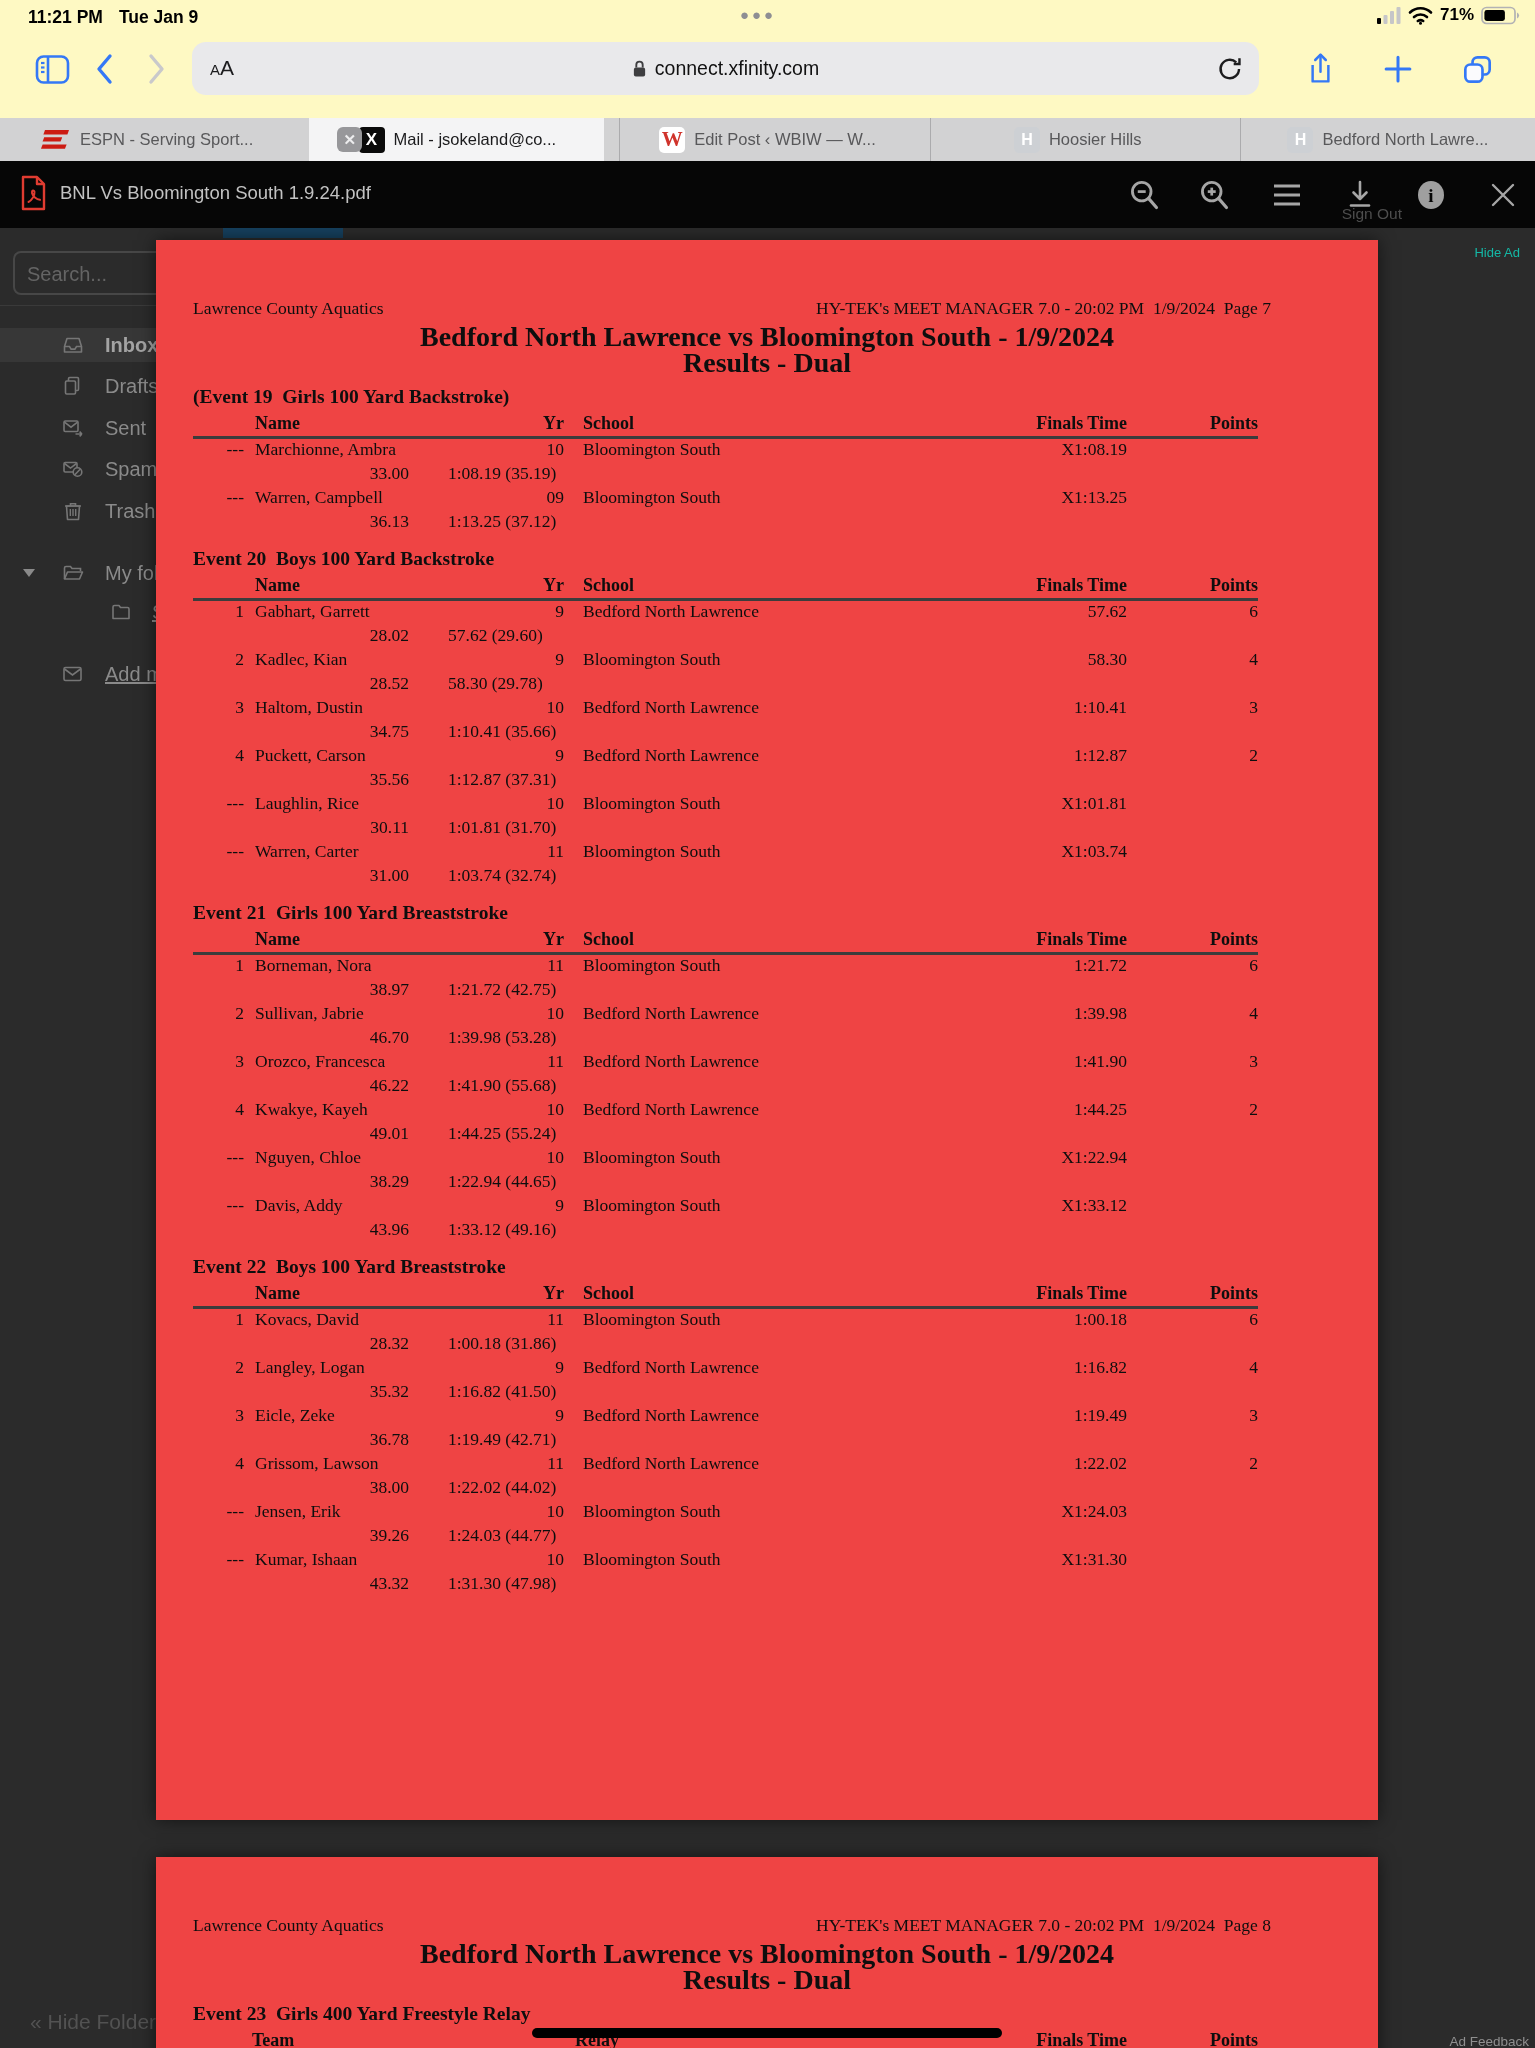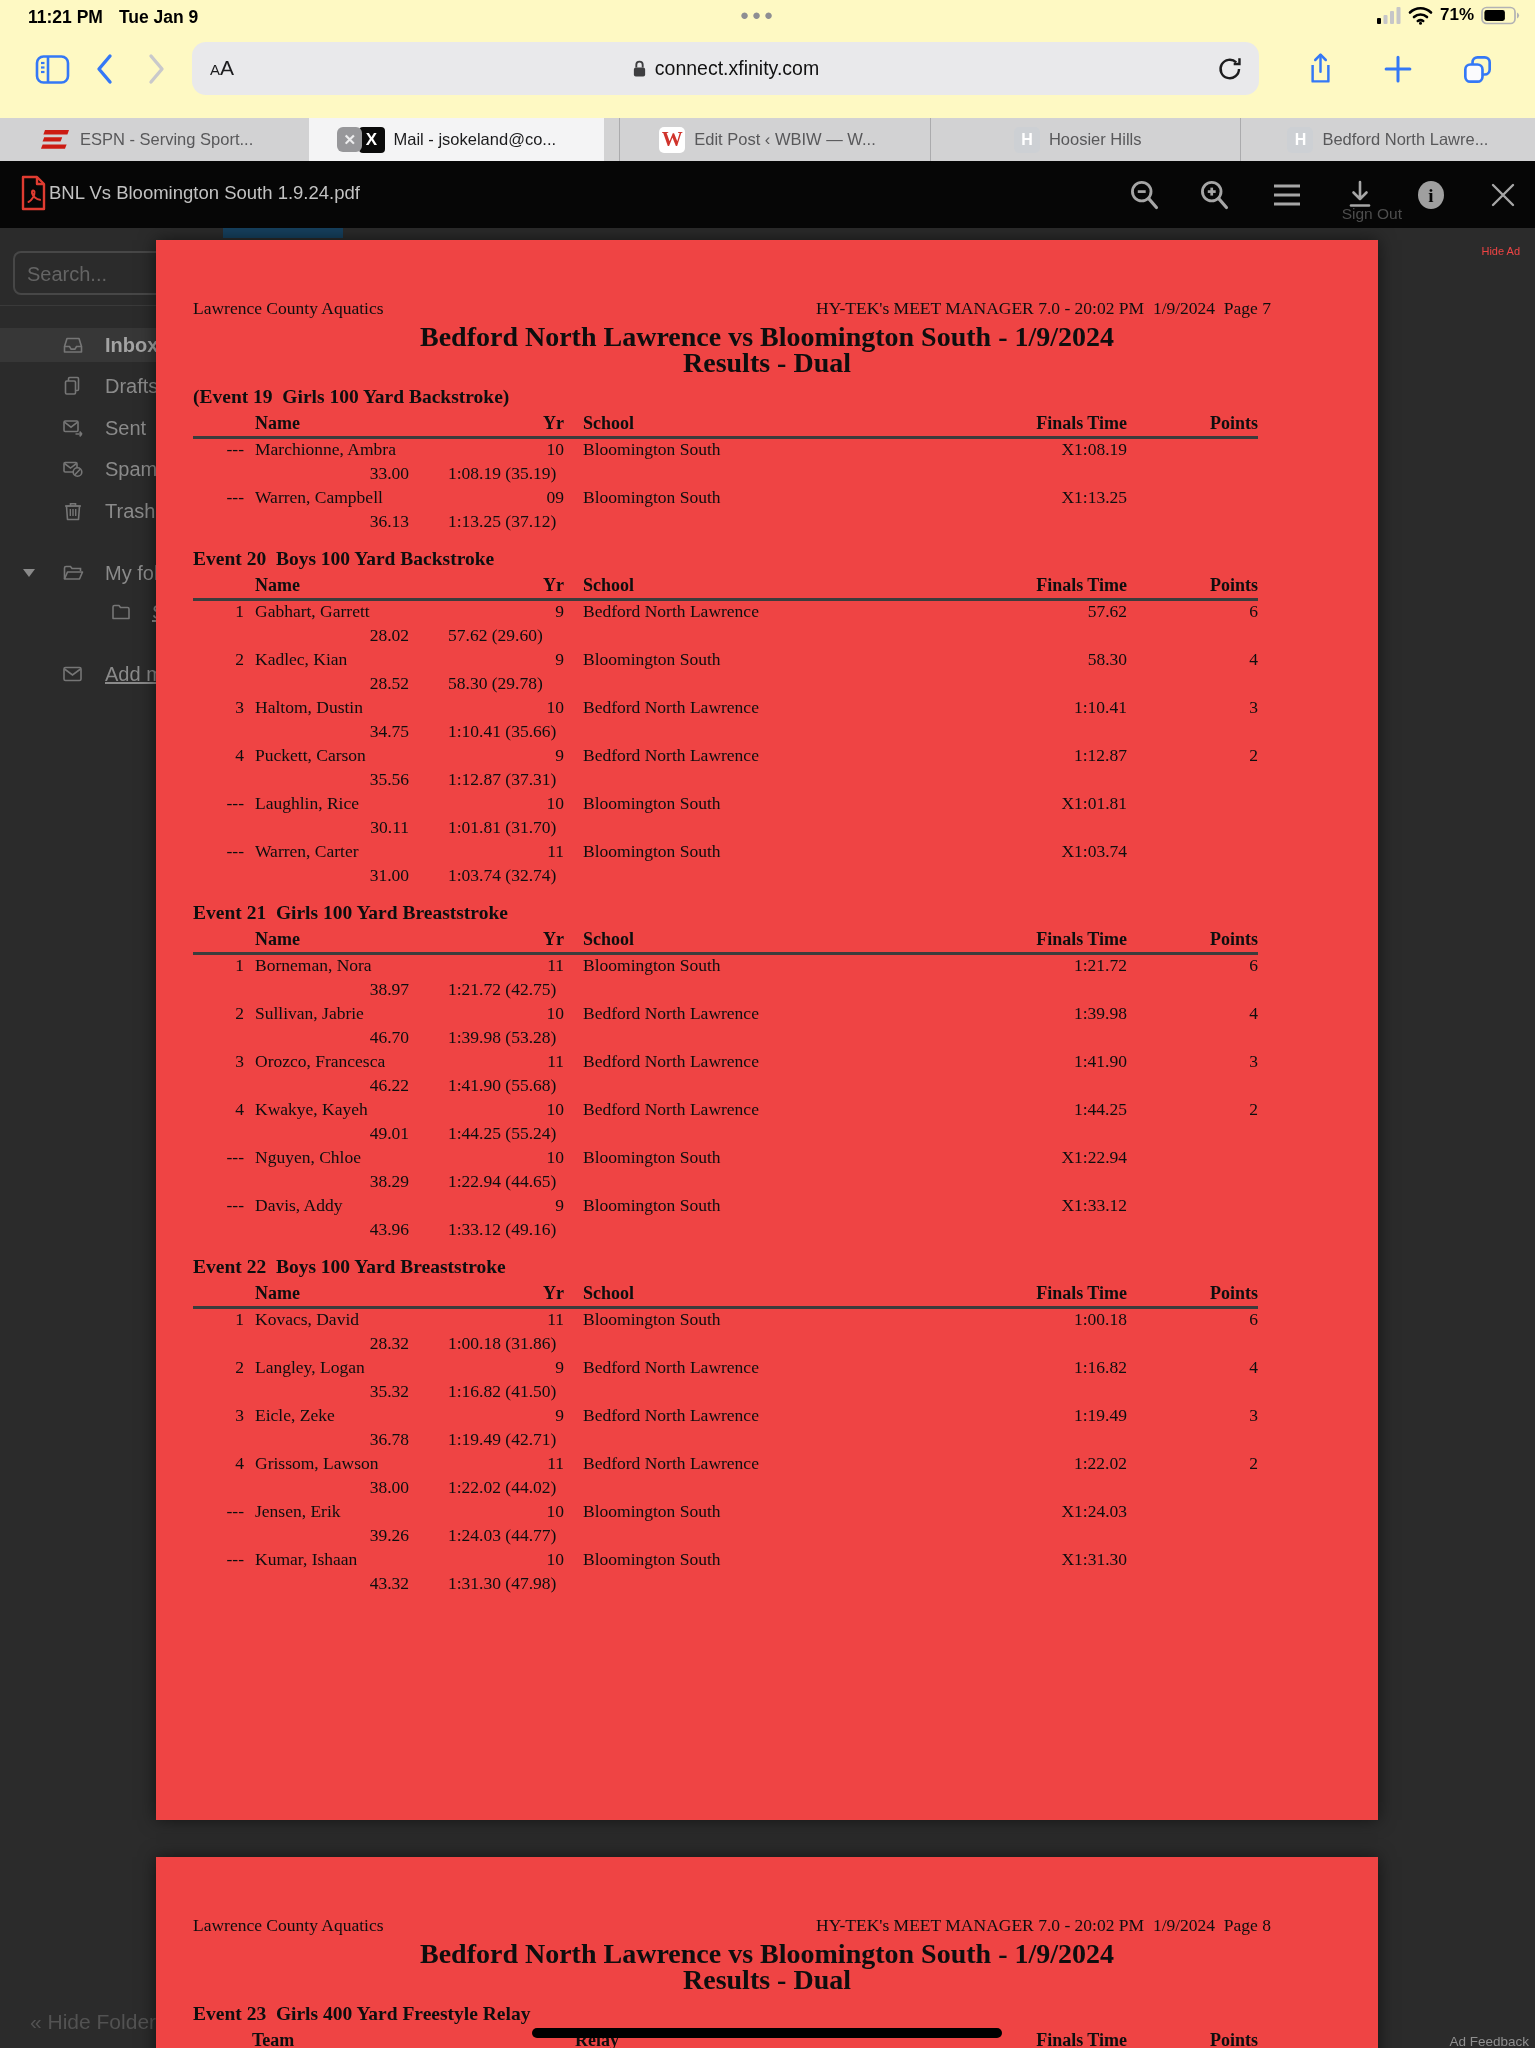--- a/index.html
+++ b/index.html
@@ -28,37 +28,37 @@
   .tab .tab-label{font-size:16.5px;color:#58585a;white-space:nowrap;}
   .tab.active .tab-label{color:#1b1b1d;}
   .tab-close{position:absolute;left:27px;top:9px;width:25px;height:25px;border-radius:6px;background:#97979a;
     color:#ededee;font-size:15px;line-height:25px;text-align:center;font-weight:700;}
   .fav{width:26px;height:26px;border-radius:5px;display:flex;align-items:center;justify-content:center;flex:0 0 auto;}
   .fav.h{background:#cdd0d4;color:#fff;font-weight:700;font-size:16px;}
   .fav.xm{background:#0a0a0a;color:#fff;font-weight:800;font-size:17px;border-radius:4px;}
   .fav.w{background:#fff;color:#d0342c;font-weight:700;font-size:21px;font-family:"Liberation Serif",serif;}
   
   .pdf-header{position:absolute;left:0;top:161px;width:1535px;height:67px;background:#060606;z-index:30;}
-  .pdf-title-wrap{position:absolute;left:20px;top:14px;display:flex;align-items:center;gap:2px;}
+  .pdf-title-wrap{position:absolute;left:20px;top:14px;display:flex;align-items:center;gap:13px;}
   .pdf-filename{font-size:18.5px;color:#c2c2c2;}
   .pdf-tool{position:absolute;top:14px;width:44px;height:40px;display:flex;align-items:center;justify-content:center;}
   .sign-out{position:absolute;right:133px;top:44px;font-size:15.5px;color:#4d4d4d;}
   
   .backdrop{position:absolute;left:0;top:228px;width:1535px;height:1820px;background:#2b2b2b;}
   .blue-strip{position:absolute;left:223px;top:0px;width:120px;height:10px;background:#16405e;}
   .mail-search{position:absolute;left:13px;top:23px;width:165px;height:44px;border:2px solid #474747;border-radius:8px;
     color:#646464;font-size:20px;line-height:42px;padding-left:12px;box-sizing:border-box;}
   .mail-divider{position:absolute;left:0;top:77px;width:185px;height:1px;background:#3a3a3a;}
   .mail-item{position:absolute;left:0;width:230px;height:34px;display:flex;align-items:center;color:#8a8a8a;font-size:20px;}
   .mail-item .mi-icon{position:absolute;left:61px;width:24px;height:24px;}
   .mail-item .mi-label{position:absolute;left:105px;white-space:nowrap;}
   .mail-item.selected{background:#373737;color:#a3a3a3;font-weight:700;}
   .mail-caret{position:absolute;left:22px;width:14px;height:14px;}
   .u{text-decoration:underline;}
-  .hide-ad{position:absolute;right:15px;top:17px;color:#ef4444;font-size:11px;}
+  .hide-ad{position:absolute;right:15px;top:17px;color:#14b8a6;font-size:13px;}
   .hide-folder{position:absolute;left:30px;top:1782px;color:#525252;font-size:21px;}
   .ad-feedback{position:absolute;right:6px;top:1806px;color:#8f8f8f;font-size:13.5px;}
   
   .page{position:absolute;left:156px;width:1222px;background:#ef4444;box-shadow:0 0 16px rgba(0,0,0,.55);
     font-family:"Liberation Serif",serif;color:#0e0e0e;z-index:10;overflow:hidden;}
   .page7{top:240px;height:1580px;}
   .page8{top:1857px;height:240px;}
   .page-inner{padding:58px 37px 0 37px;position:relative;}
   .doc-header{position:relative;height:23px;font-size:17.5px;}
   .doc-left{position:absolute;left:0;}

